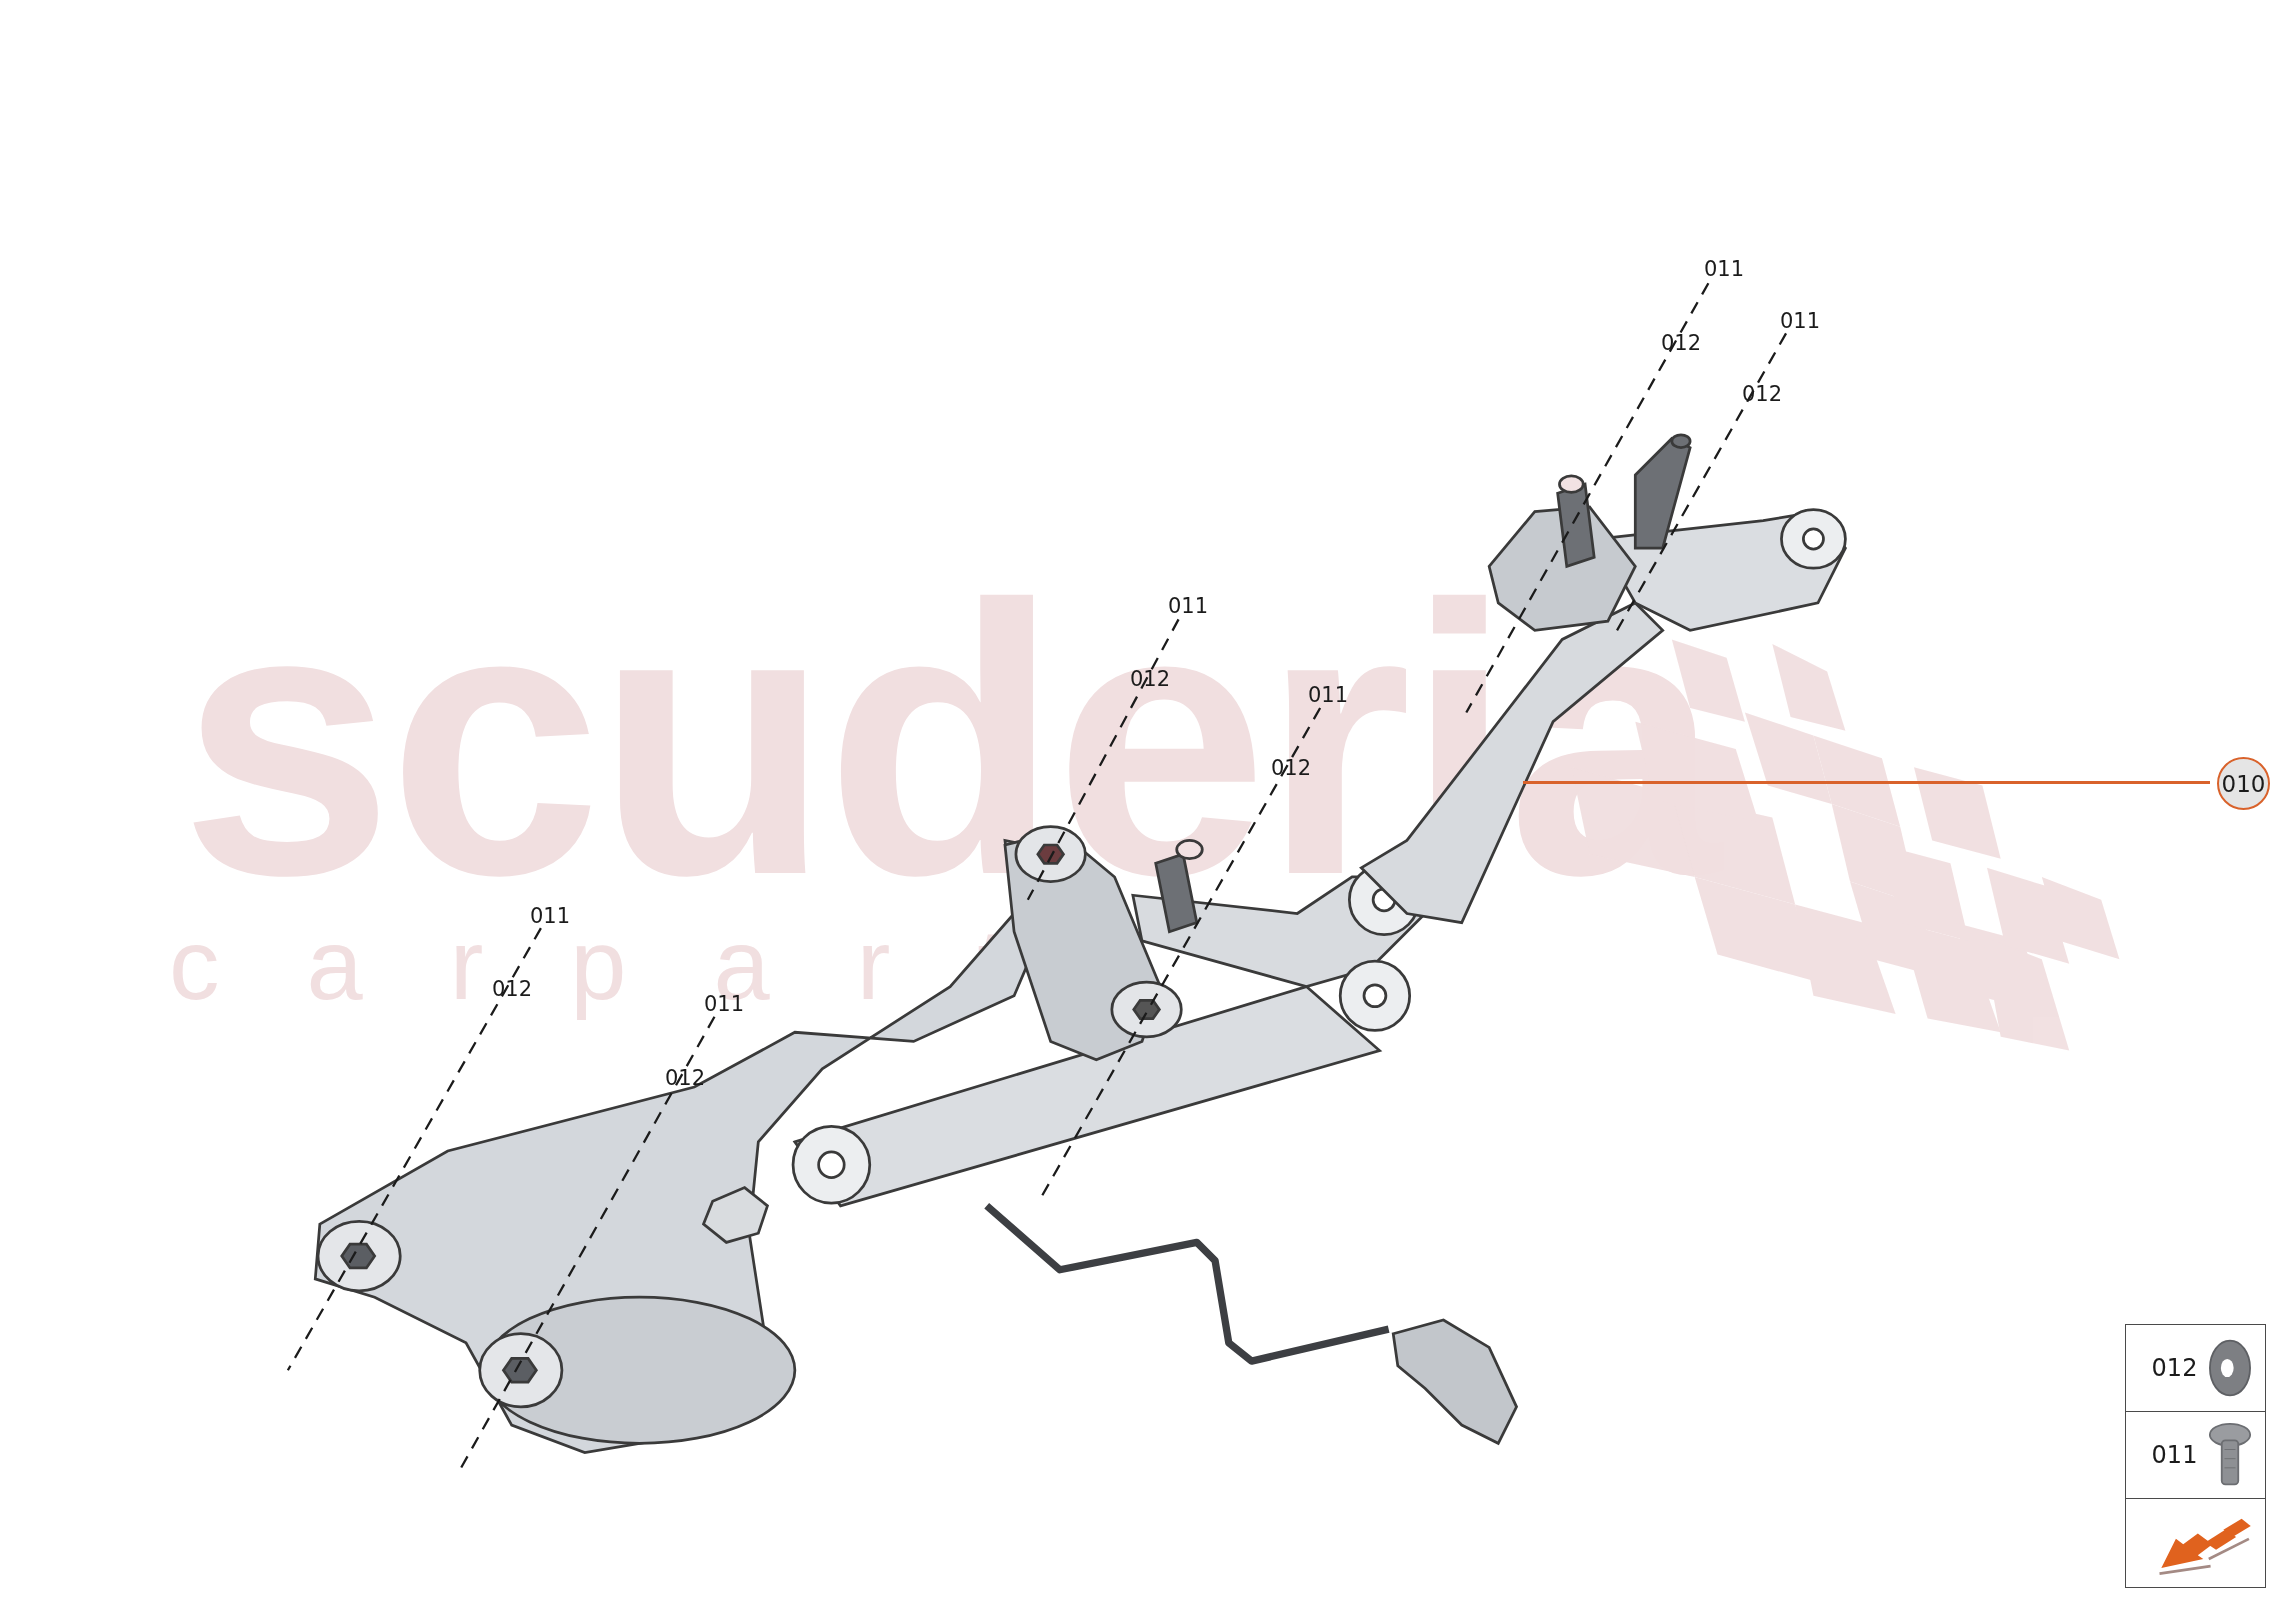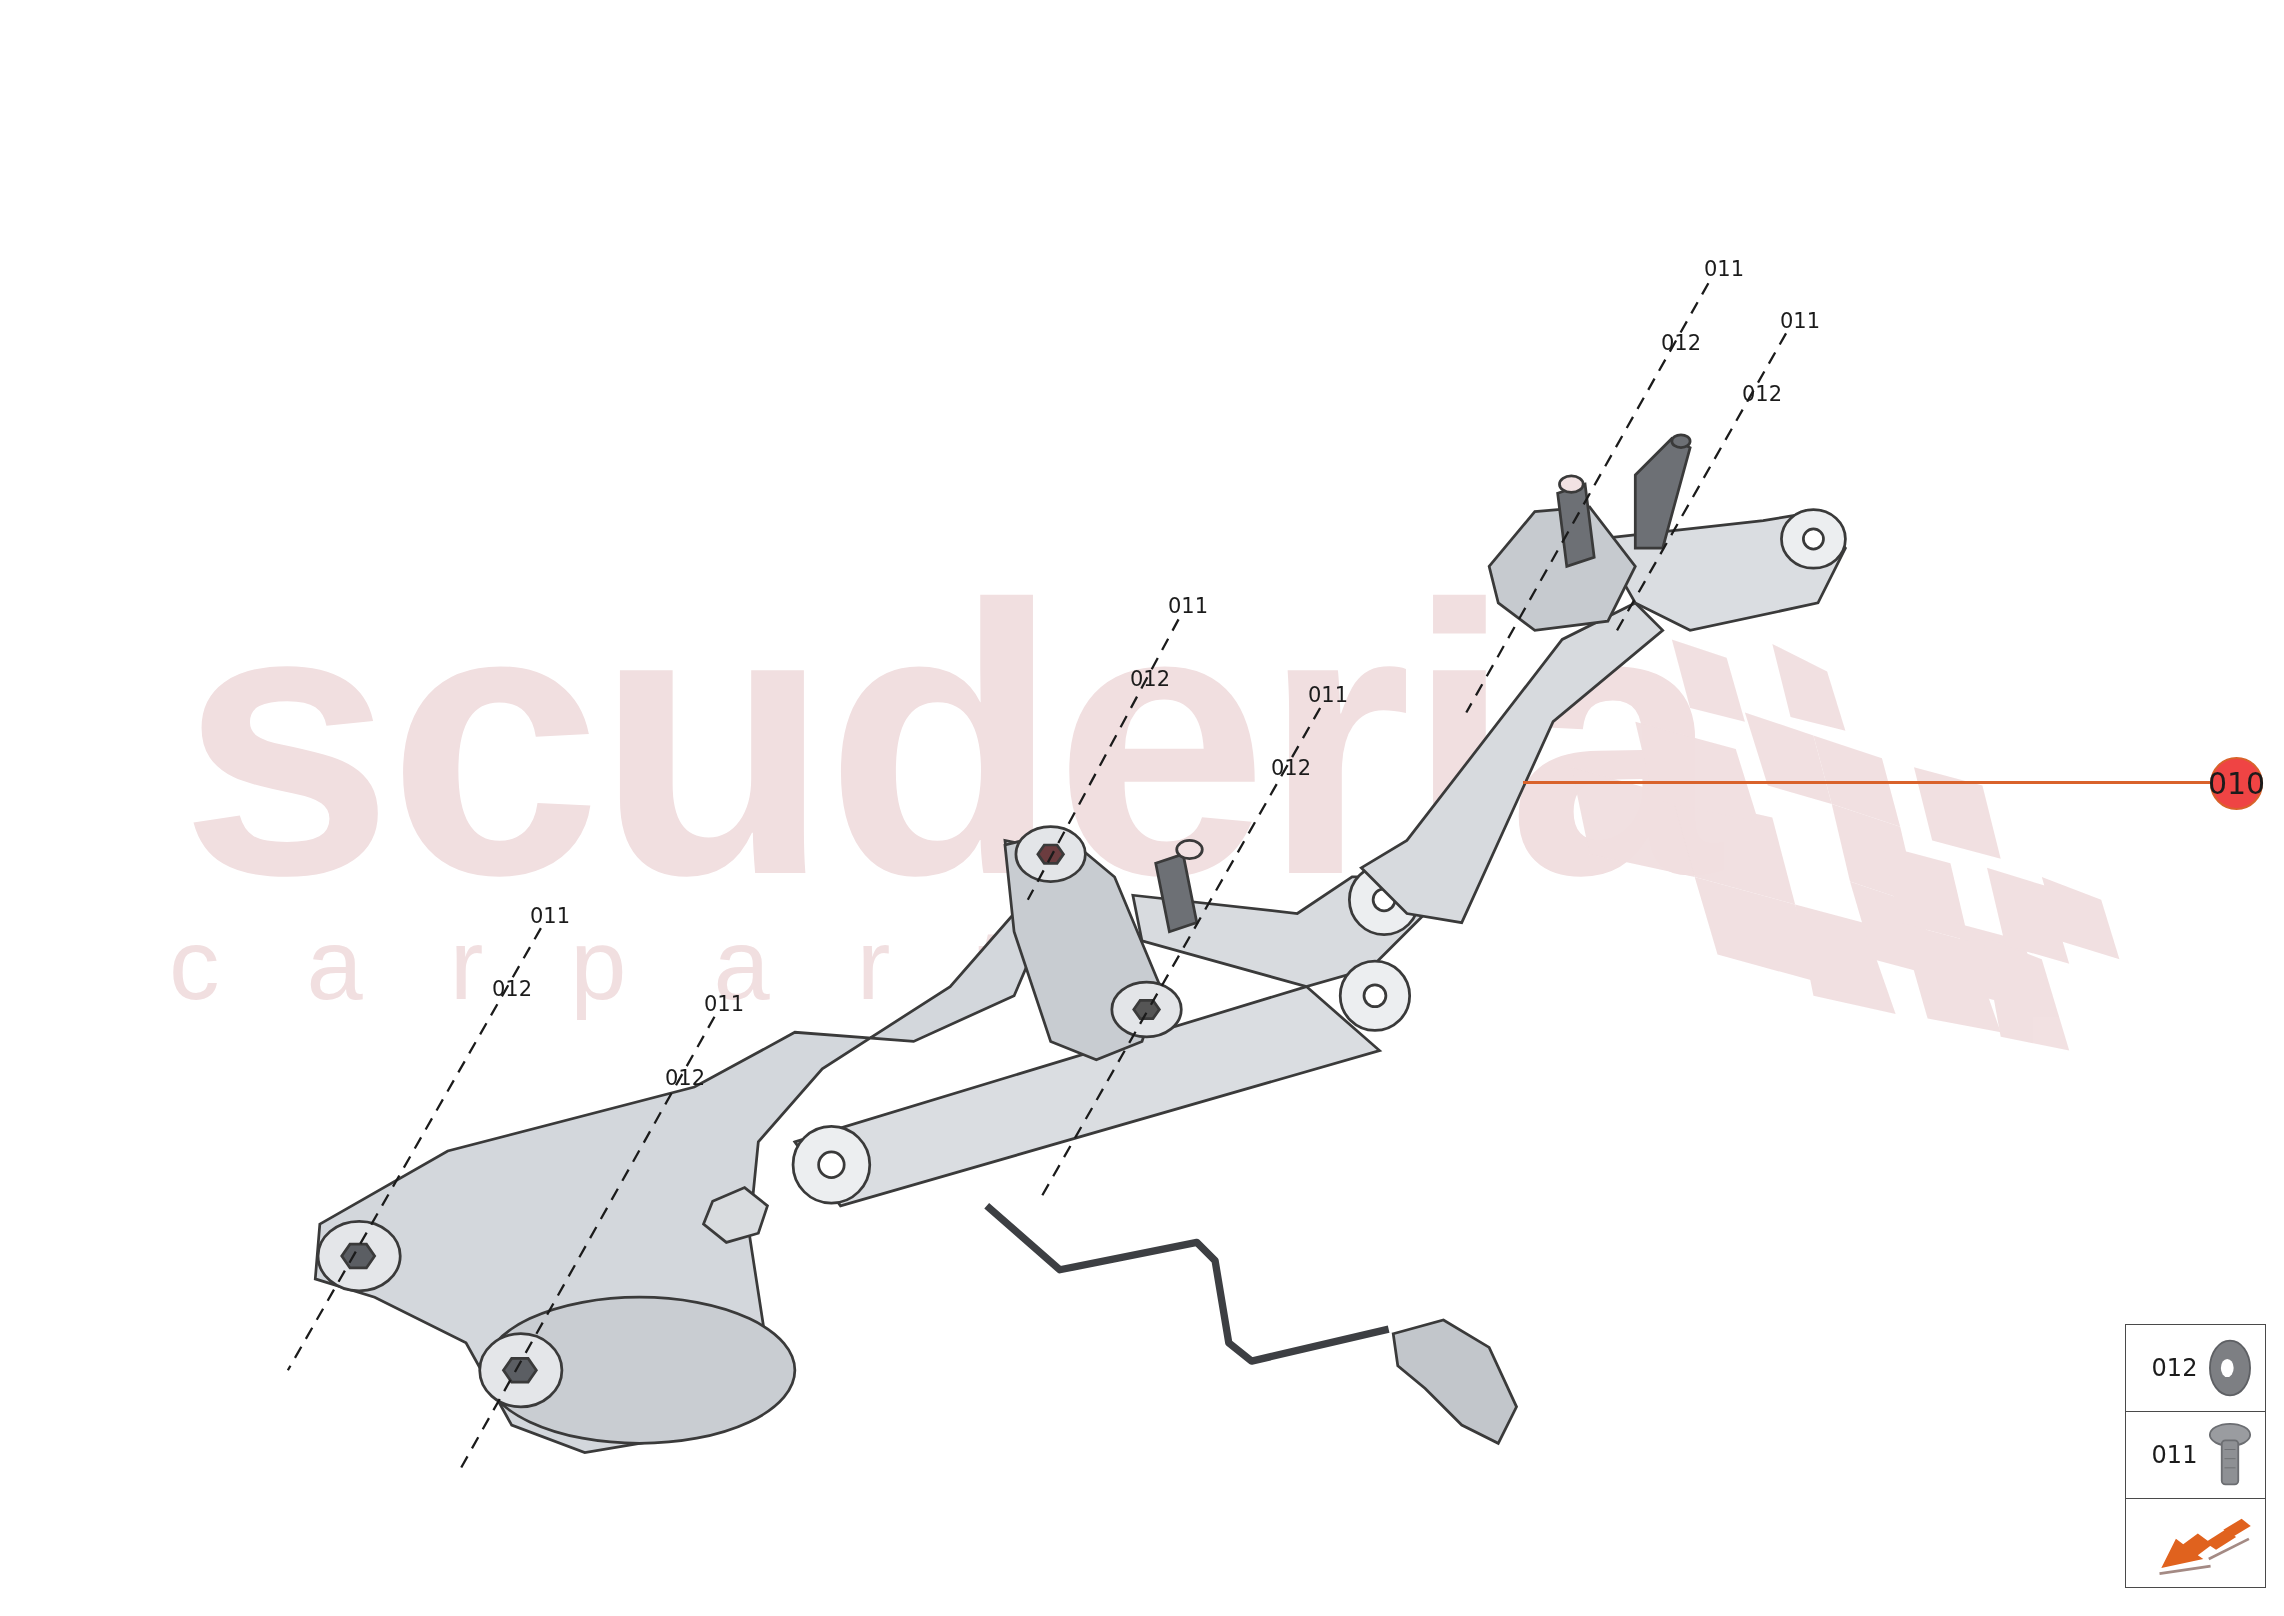--- a/index.html
+++ b/index.html
@@ -1,21 +1,21 @@
 <!DOCTYPE html>
 <html style="font-size:14.6px"><head>
 <meta charset="utf-8">
 <style>
   html, body { margin:0; padding:0; background:#ffffff; }
   body { width:2284px; height:1616px; position:relative; overflow:hidden; font-family:"DejaVu Sans", sans-serif; }
   .wm-main { position:absolute; left:180px; top:548px; font-family:"Liberation Sans", sans-serif; font-weight:bold; font-size:384px; line-height:1; color:#f1dfe0; letter-spacing:-5.5px; }
   .wm-sub { position:absolute; left:169px; top:914px; font-family:"Liberation Sans", sans-serif; font-size:101px; line-height:1; color:#f1dfe0; letter-spacing:87px; }
   .flag { position:absolute; left:0; top:0; }
   .label { position:absolute; font-size:21px; color:#1b1b1b; line-height:1; }
-  .callout { position:absolute; width:53px; height:53px; border:2.7px solid #d9622b; border-radius:50%; background:#ef4444; display:flex; align-items:center; justify-content:center; font-size:30px; color:#1b1b1b; box-sizing:border-box; }
+  .callout { position:absolute; width:53px; height:53px; border:2.7px solid #d9622b; border-radius:50%; background:#e5e5e5; display:flex; align-items:center; justify-content:center; font-size:23px; color:#1b1b1b; box-sizing:border-box;margin-left:7px; }
   .callout-line { position:absolute; height:2.7px; background:#d9622b; }
   .legend { position:absolute; left:2125px; top:1324px; width:141px; height:264px; border:1.8px solid #4a4a4a; box-sizing:border-box; background:#fff; }
   .legend-row { height:87px; border-bottom:1.8px solid #4a4a4a; display:flex; align-items:center; justify-content:space-between; padding:0 11px 0 25.6px; box-sizing:border-box; }
   .legend-row:last-child { border-bottom:none; justify-content:center; padding:0; }
   .legend-code { font-size:24px; color:#1b1b1b; }
   svg.drawing { position:absolute; left:0; top:0; }
 </style>
 </head>
 <body>
 

